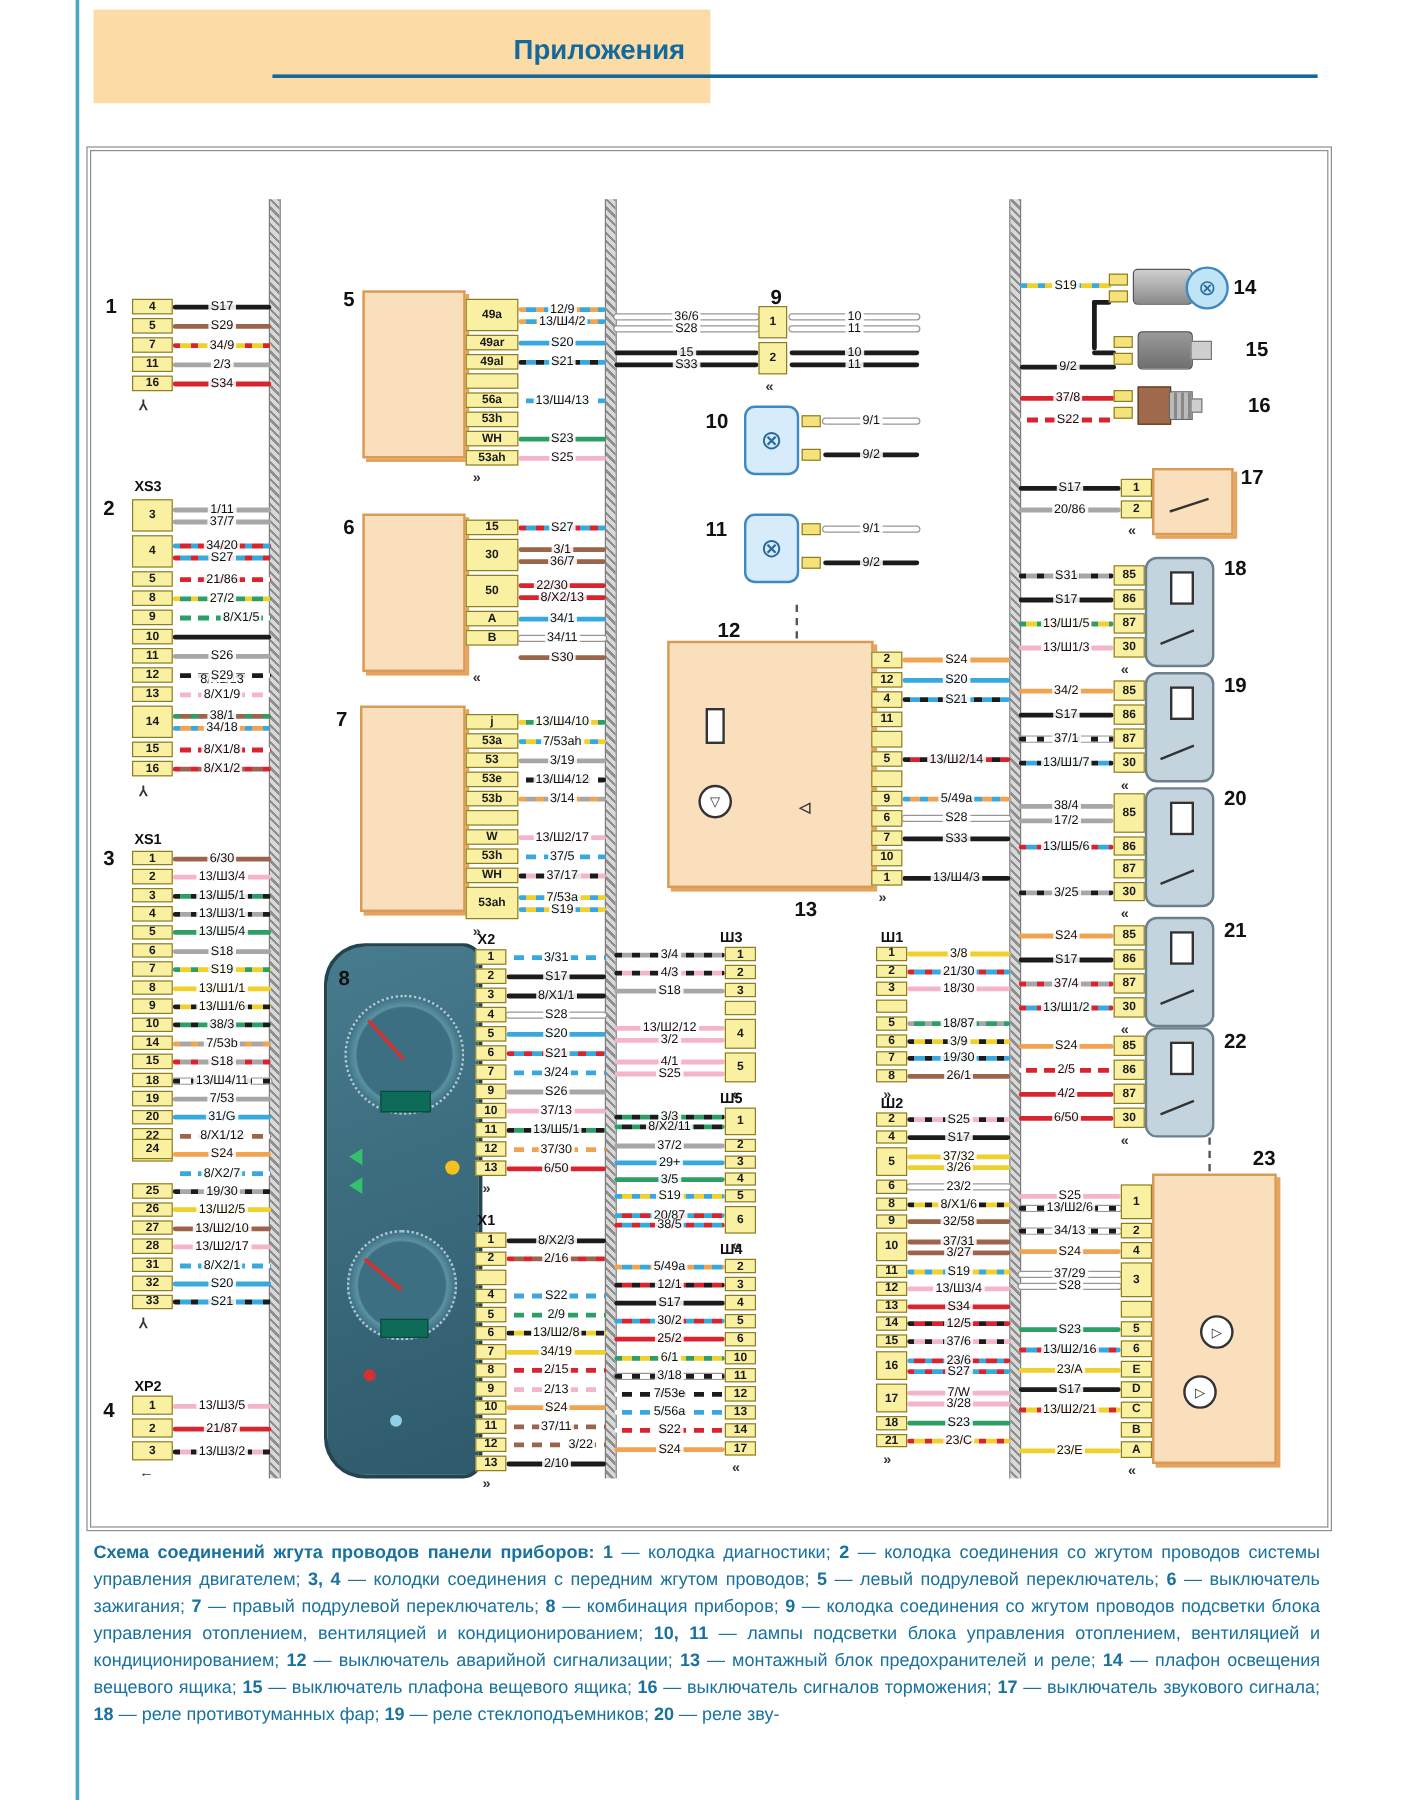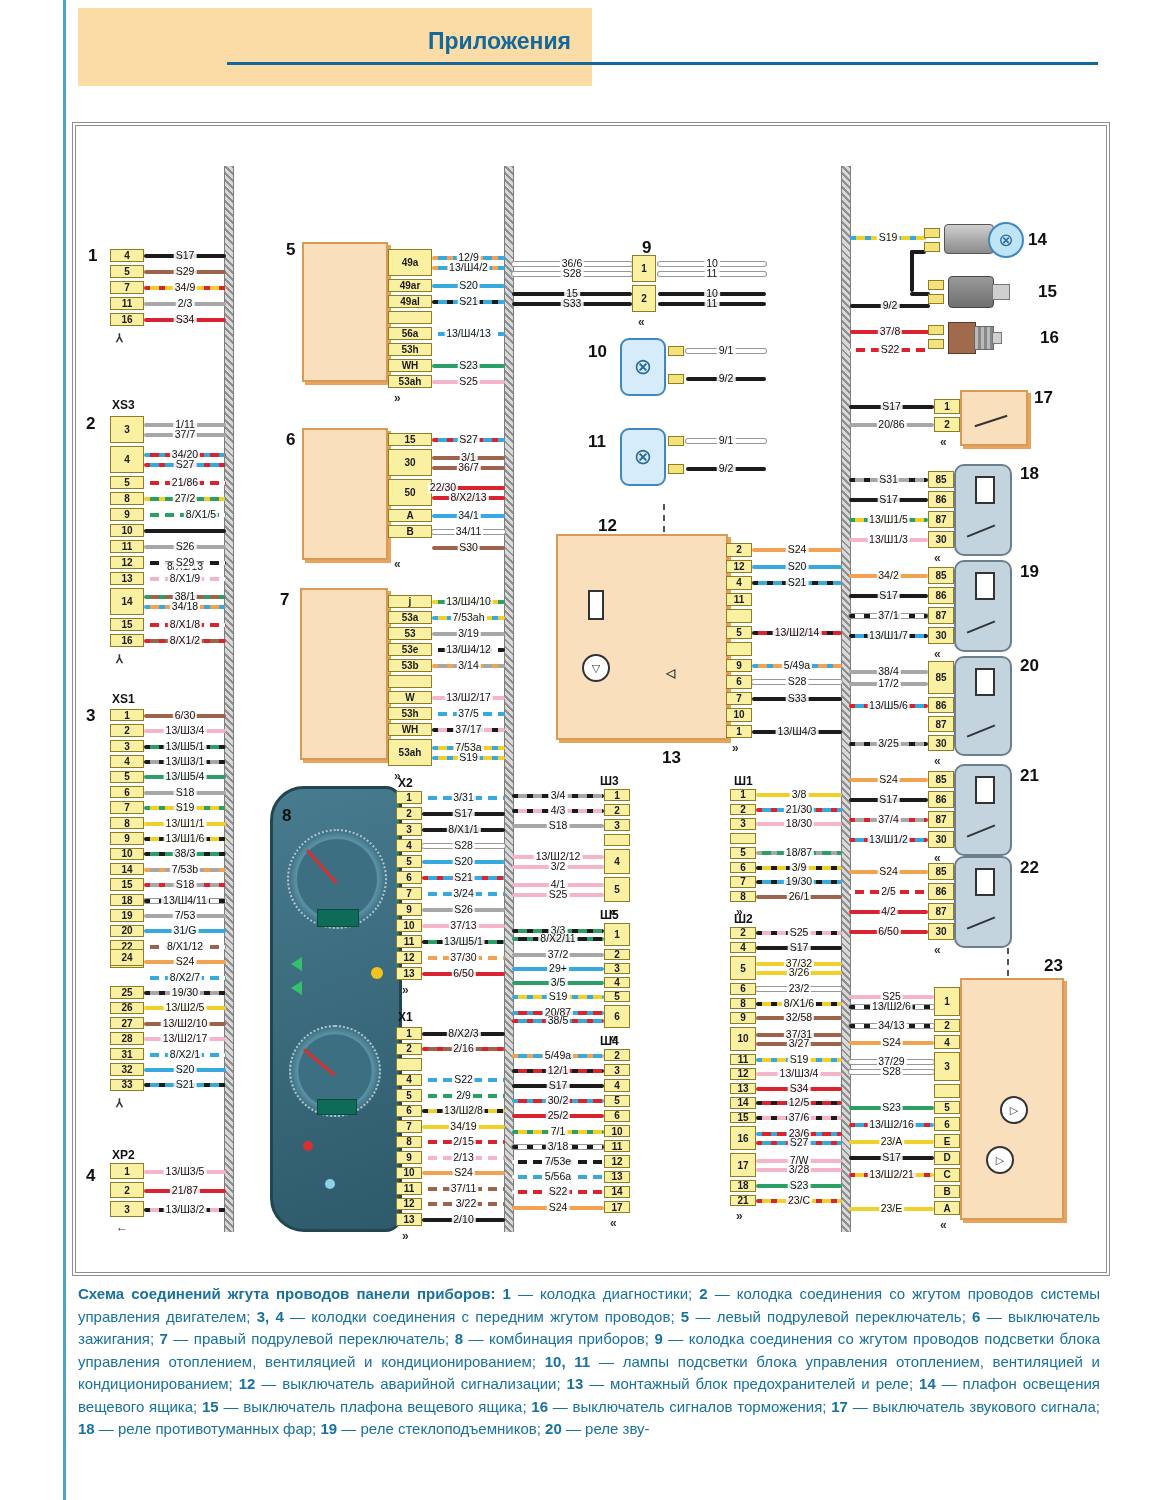--- a/index.html
+++ b/index.html
@@ -240,21 +240,21 @@
       <div class="pinbox" style="left: 388px; top: 433px; width: 44px; height: 13px;">15</div>
       <div class="wire" style="left: 432px; top: 438px; width: 73px; background: repeating-linear-gradient(90deg, rgb(217, 36, 47) 0px, rgb(217, 36, 47) 6px, rgb(56, 169, 222) 6px, rgb(56, 169, 222) 15px);"></div>
       <div class="wlbl" style="left: 468.5px; top: 440px;">S27</div>
       <div class="pinbox" style="left: 388px; top: 449px; width: 44px; height: 27px;">30</div>
       <div class="wire" style="left: 432px; top: 456px; width: 73px; background: rgb(155, 100, 75);"></div>
       <div class="wlbl" style="left: 468.5px; top: 458px;">3/1</div>
       <div class="wire" style="left: 432px; top: 466px; width: 73px; background: rgb(155, 100, 75);"></div>
       <div class="wlbl" style="left: 468.5px; top: 468px;">36/7</div>
       <div class="pinbox" style="left: 388px; top: 479px; width: 44px; height: 27px;">50</div>
       <div class="wire" style="left: 432px; top: 486px; width: 73px; background: rgb(217, 36, 47);"></div>
-      <div class="wlbl" style="left: 443px; top: 488px;">22/30</div>
+      <div class="wlbl" style="left: 460px; top: 488px;">22/30</div>
       <div class="wire" style="left: 432px; top: 496px; width: 73px; background: rgb(217, 36, 47);"></div>
       <div class="wlbl" style="left: 468.5px; top: 498px;">8/X2/13</div>
       <div class="pinbox" style="left: 388px; top: 509px; width: 44px; height: 13px;">A</div>
       <div class="wire" style="left: 432px; top: 514px; width: 73px; background: rgb(56, 169, 222);"></div>
       <div class="wlbl" style="left: 468.5px; top: 516px;">34/1</div>
       <div class="pinbox" style="left: 388px; top: 525px; width: 44px; height: 13px;">B</div>
       <div class="wire" style="left: 432px; top: 530px; width: 73px; background: rgb(255, 255, 255); box-shadow: rgb(151, 151, 151) 0px 0px 0px 1px;"></div>
       <div class="wlbl" style="left: 468.5px; top: 532px;">34/11</div>
       <div class="wire" style="left: 432px; top: 546px; width: 73px; background: rgb(155, 100, 75);"></div>
       <div class="wlbl" style="left: 468.5px; top: 548px;">S30</div>
@@ -358,21 +358,21 @@
       <div class="wire" style="left: 422px; top: 1155.75px; width: 83px; background: repeating-linear-gradient(90deg, rgb(255, 255, 255) 0px, rgb(255, 255, 255) 6px, rgb(244, 181, 201) 6px, rgb(244, 181, 201) 15px);"></div>
       <div class="wlbl" style="left: 463.5px; top: 1157.75px;">2/13</div>
       <div class="pinbox" style="left: 396px; top: 1166.5px; width: 26px; height: 12.5px;">10</div>
       <div class="wire" style="left: 422px; top: 1171.25px; width: 83px; background: rgb(241, 163, 81);"></div>
       <div class="wlbl" style="left: 463.5px; top: 1173.25px;">S24</div>
       <div class="pinbox" style="left: 396px; top: 1182px; width: 26px; height: 12.5px;">11</div>
       <div class="wire" style="left: 422px; top: 1186.75px; width: 83px; background: repeating-linear-gradient(90deg, rgb(255, 255, 255) 0px, rgb(255, 255, 255) 6px, rgb(155, 100, 75) 6px, rgb(155, 100, 75) 15px);"></div>
       <div class="wlbl" style="left: 463.5px; top: 1188.75px;">37/11</div>
       <div class="pinbox" style="left: 396px; top: 1197.5px; width: 26px; height: 12.5px;">12</div>
       <div class="wire" style="left: 422px; top: 1202.25px; width: 83px; background: repeating-linear-gradient(90deg, rgb(255, 255, 255) 0px, rgb(255, 255, 255) 6px, rgb(155, 100, 75) 6px, rgb(155, 100, 75) 15px);"></div>
-      <div class="wlbl" style="left: 466px; top: 1204.25px; text-align: right;">3/22</div>
+      <div class="wlbl" style="left: 484px; top: 1204.25px; text-align: right;">3/22</div>
       <div class="pinbox" style="left: 396px; top: 1213px; width: 26px; height: 12.5px;">13</div>
       <div class="wire" style="left: 422px; top: 1217.75px; width: 83px; background: rgb(27, 27, 27);"></div>
       <div class="wlbl" style="left: 463.5px; top: 1219.75px;">2/10</div>
       <div class="ttl" style="left: 398px; top: 1010px;">X1</div>
       <div class="mark" style="left: 402px; top: 1228.5px;">»</div>
       <div class="pinbox" style="left: 632px; top: 255px; width: 24px; height: 27px;">1</div>
       <div class="wire" style="left: 512px; top: 262px; width: 120px; background: rgb(255, 255, 255); box-shadow: rgb(151, 151, 151) 0px 0px 0px 1px;"></div>
       <div class="wlbl" style="left: 572px; top: 264px;">36/6</div>
       <div class="wire" style="left: 512px; top: 272px; width: 120px; background: rgb(255, 255, 255); box-shadow: rgb(151, 151, 151) 0px 0px 0px 1px;"></div>
       <div class="wlbl" style="left: 572px; top: 274px;">S28</div>
@@ -474,21 +474,21 @@
       <div class="wire" style="left: 512px; top: 1084px; width: 92px; background: rgb(27, 27, 27);"></div>
       <div class="wlbl" style="left: 558px; top: 1086px;">S17</div>
       <div class="pinbox" style="left: 604px; top: 1094.6px; width: 26px; height: 12.2px;">5</div>
       <div class="wire" style="left: 512px; top: 1099.2px; width: 92px; background: repeating-linear-gradient(90deg, rgb(56, 169, 222) 0px, rgb(56, 169, 222) 6px, rgb(217, 36, 47) 6px, rgb(217, 36, 47) 15px);"></div>
       <div class="wlbl" style="left: 558px; top: 1101.2px;">30/2</div>
       <div class="pinbox" style="left: 604px; top: 1109.8px; width: 26px; height: 12.2px;">6</div>
       <div class="wire" style="left: 512px; top: 1114.4px; width: 92px; background: rgb(217, 36, 47);"></div>
       <div class="wlbl" style="left: 558px; top: 1116.4px;">25/2</div>
       <div class="pinbox" style="left: 604px; top: 1125px; width: 26px; height: 12.2px;">10</div>
       <div class="wire" style="left: 512px; top: 1129.6px; width: 92px; background: repeating-linear-gradient(90deg, rgb(44, 159, 102) 0px, rgb(44, 159, 102) 6px, rgb(240, 208, 43) 6px, rgb(240, 208, 43) 15px);"></div>
-      <div class="wlbl" style="left: 558px; top: 1131.6px;">7/1</div>
+      <div class="wlbl" style="left: 558px; top: 1131.6px;">6/1</div>
       <div class="pinbox" style="left: 604px; top: 1140.2px; width: 26px; height: 12.2px;">11</div>
       <div class="wire" style="left: 512px; top: 1144.8px; width: 92px; background: repeating-linear-gradient(90deg, rgb(27, 27, 27) 0px, rgb(27, 27, 27) 6px, rgb(255, 255, 255) 6px, rgb(255, 255, 255) 15px); box-shadow: rgb(151, 151, 151) 0px 0px 0px 1px;"></div>
       <div class="wlbl" style="left: 558px; top: 1146.8px;">3/18</div>
       <div class="pinbox" style="left: 604px; top: 1155.4px; width: 26px; height: 12.2px;">12</div>
       <div class="wire" style="left: 512px; top: 1160px; width: 92px; background: repeating-linear-gradient(90deg, rgb(255, 255, 255) 0px, rgb(255, 255, 255) 6px, rgb(27, 27, 27) 6px, rgb(27, 27, 27) 15px);"></div>
       <div class="wlbl" style="left: 558px; top: 1162px;">7/53e</div>
       <div class="pinbox" style="left: 604px; top: 1170.6px; width: 26px; height: 12.2px;">13</div>
       <div class="wire" style="left: 512px; top: 1175.2px; width: 92px; background: repeating-linear-gradient(90deg, rgb(255, 255, 255) 0px, rgb(255, 255, 255) 6px, rgb(56, 169, 222) 6px, rgb(56, 169, 222) 15px);"></div>
       <div class="wlbl" style="left: 558px; top: 1177.2px;">5/56a</div>
       <div class="pinbox" style="left: 604px; top: 1185.8px; width: 26px; height: 12.2px;">14</div>

